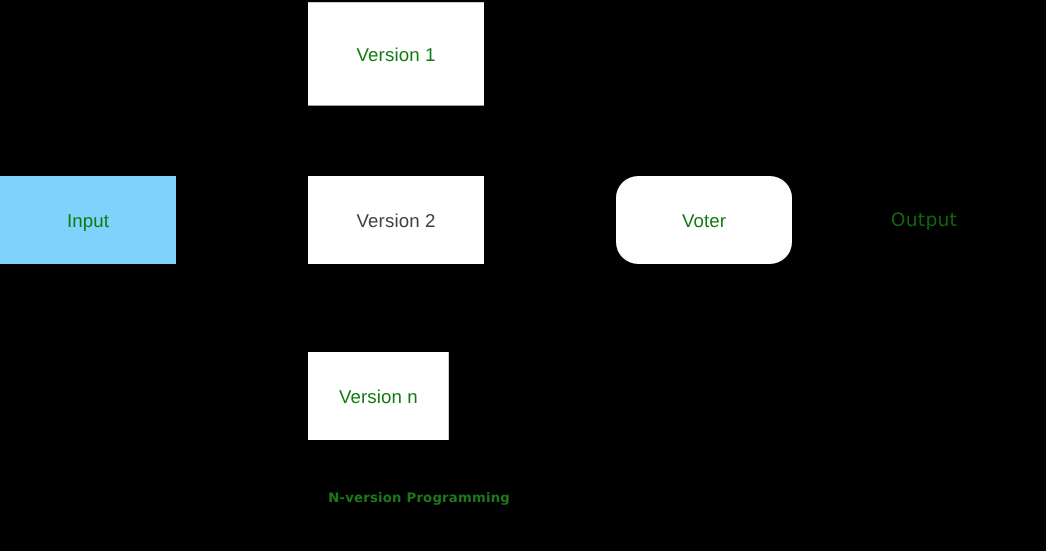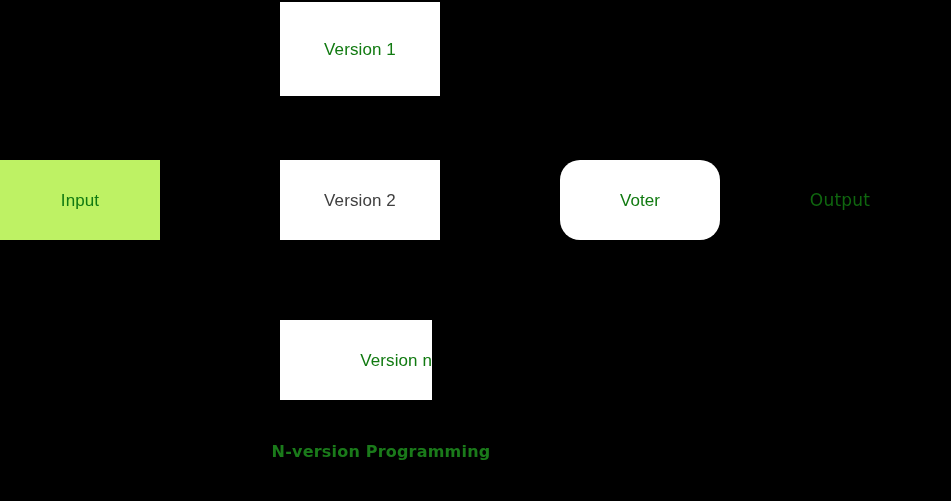--- a/index.html
+++ b/index.html
@@ -34,21 +34,21 @@
   }
   
   #box-version-1 { left: 280px; top: 2px; width: 160px; height: 94px; }
   
   #box-input { left: 0px; top: 160px; width: 160px; height: 80px; }
   
   #box-version-2 { left: 280px; top: 160px; width: 160px; height: 80px; }
   
   #box-voter { left: 560px; top: 160px; width: 160px; height: 80px; }
   
-  #box-version-n { left: 280px; top: 320px; width: 152px; height: 80px; justify-content: flex-end; }
+  #box-version-n { left: 280px; top: 320px; width: 128px; height: 80px; }
 
   
   #label-output {
     position: absolute;
     left: 760px;
     top: 160px;
     width: 160px;
     height: 80px;
     display: flex;
     align-items: center;
@@ -63,37 +63,37 @@
   
   #diagram-caption {
     position: absolute;
     left: 0px;
     top: 443px;
     width: 762px;
     text-align: center;
   }
   #diagram-caption .caption-text {
     font-family: "DejaVu Sans", sans-serif;
-    font-size: 16px;
+    font-size: 12px;
     font-weight: 700;
     letter-spacing: 0.2px;
     line-height: 1;
     white-space: nowrap;
   }
 </style>
 </head>
 <body>
 
 <div id="canvas" style="background: rgb(0, 0, 0);">
 
   <div class="node-box" id="box-version-1" style="background: rgb(255, 255, 255);">
     <span class="node-label" style="color: rgb(17, 122, 17);">Version 1</span>
   </div>
 
-  <div class="node-box" id="box-input" style="background: #bef264;">
+  <div class="node-box" id="box-input" style="background: #7dd3fc;">
     <span class="node-label" style="color: rgb(17, 122, 17);">Input</span>
   </div>
 
   <div class="node-box" id="box-version-2" style="background: rgb(255, 255, 255);">
     <span class="node-label" style="color: #404040;">Version 2</span>
   </div>
 
   <div class="node-box" id="box-voter" style="background: rgb(255, 255, 255); border-radius: 20px;">
     <span class="node-label" style="color: rgb(17, 122, 17);">Voter</span>
   </div>

